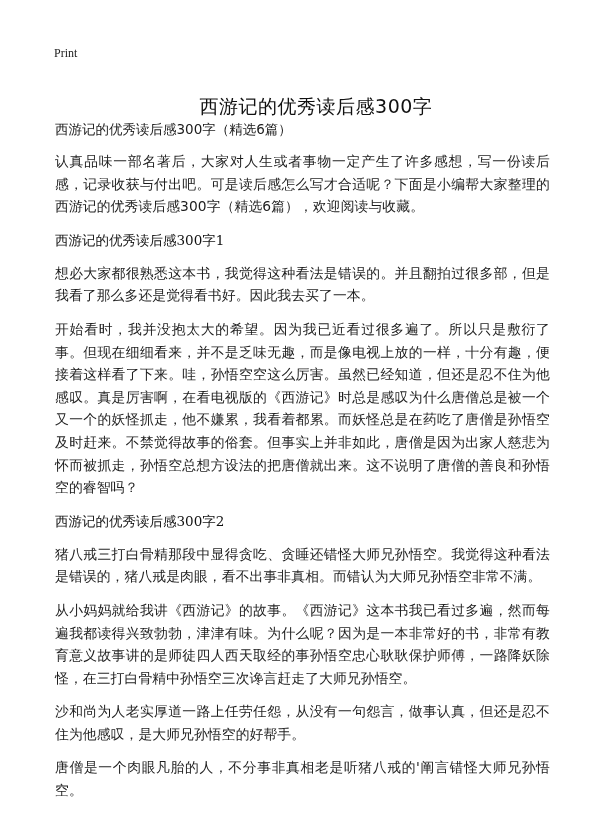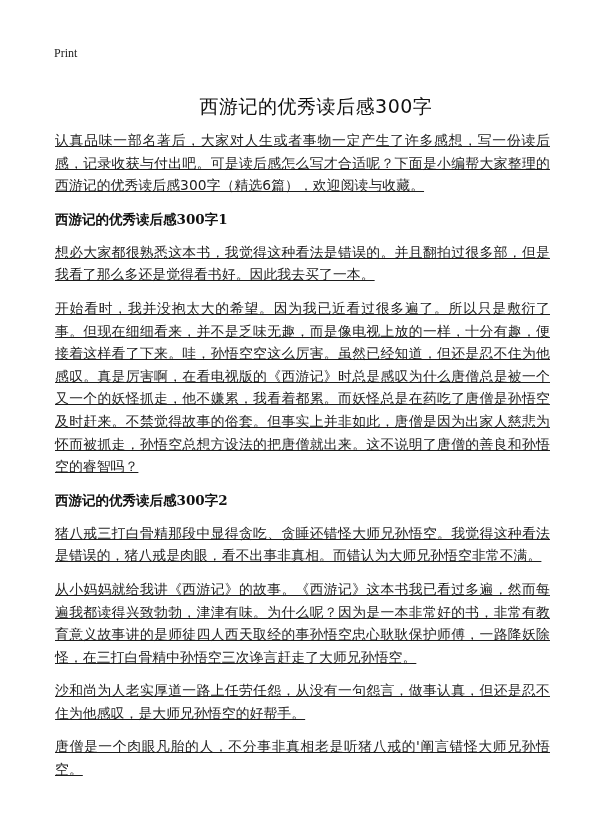--- a/index.html
+++ b/index.html
@@ -20,36 +20,37 @@
     letter-spacing: 0.5px;
   }
   .content {
     position: absolute; left: 55px; top: 119px; width: 495px;
   }
   .subtitle {
     font-size: 13.5px; line-height: 20px; margin: 0 0 11px 0; color: #1a1a1a;
   }
   .para {
     font-size: 13.8px; line-height: 22.6px; margin: 10px 0 11px 0; color: #1d1d1d;
-    text-align: justify; letter-spacing: 0.1px; text-decoration: underline;
+    text-align: justify; letter-spacing: 0.1px;
   }
   .section-heading {
     font-family: "DejaVu Serif", "Liberation Serif", serif;
-    font-weight: bold; font-size: 13.5px; line-height: 22px;
+    font-weight: normal; font-size: 13.5px; line-height: 22px;
     margin: 0 0 11px 0; color: #111;
   }
 </style>
 </head>
 <body>
 
 <div class="page">
   <div class="print-label">Print</div>
   <h1 class="doc-title">西游记的优秀读后感300字</h1>
 
   <div class="content">
+    <p class="subtitle">西游记的优秀读后感300字（精选6篇）</p>
     <p class="para">认真品味一部名著后，大家对人生或者事物一定产生了许多感想，写一份读后感，记录收获与付出吧。可是读后感怎么写才合适呢？下面是小编帮大家整理的西游记的优秀读后感300字（精选6篇），欢迎阅读与收藏。</p>
 
     <div>
       <h2 class="section-heading">西游记的优秀读后感300字1</h2>
       <p class="para">想必大家都很熟悉这本书，我觉得这种看法是错误的。并且翻拍过很多部，但是我看了那么多还是觉得看书好。因此我去买了一本。</p>
       <p class="para">开始看时，我并没抱太大的希望。因为我已近看过很多遍了。所以只是敷衍了事。但现在细细看来，并不是乏味无趣，而是像电视上放的一样，十分有趣，便接着这样看了下来。哇，孙悟空空这么厉害。虽然已经知道，但还是忍不住为他感叹。真是厉害啊，在看电视版的《西游记》时总是感叹为什么唐僧总是被一个又一个的妖怪抓走，他不嫌累，我看着都累。而妖怪总是在药吃了唐僧是孙悟空及时赶来。不禁觉得故事的俗套。但事实上并非如此，唐僧是因为出家人慈悲为怀而被抓走，孙悟空总想方设法的把唐僧就出来。这不说明了唐僧的善良和孙悟空的睿智吗？</p>
     </div>
 
     <div>
       <h2 class="section-heading">西游记的优秀读后感300字2</h2>

